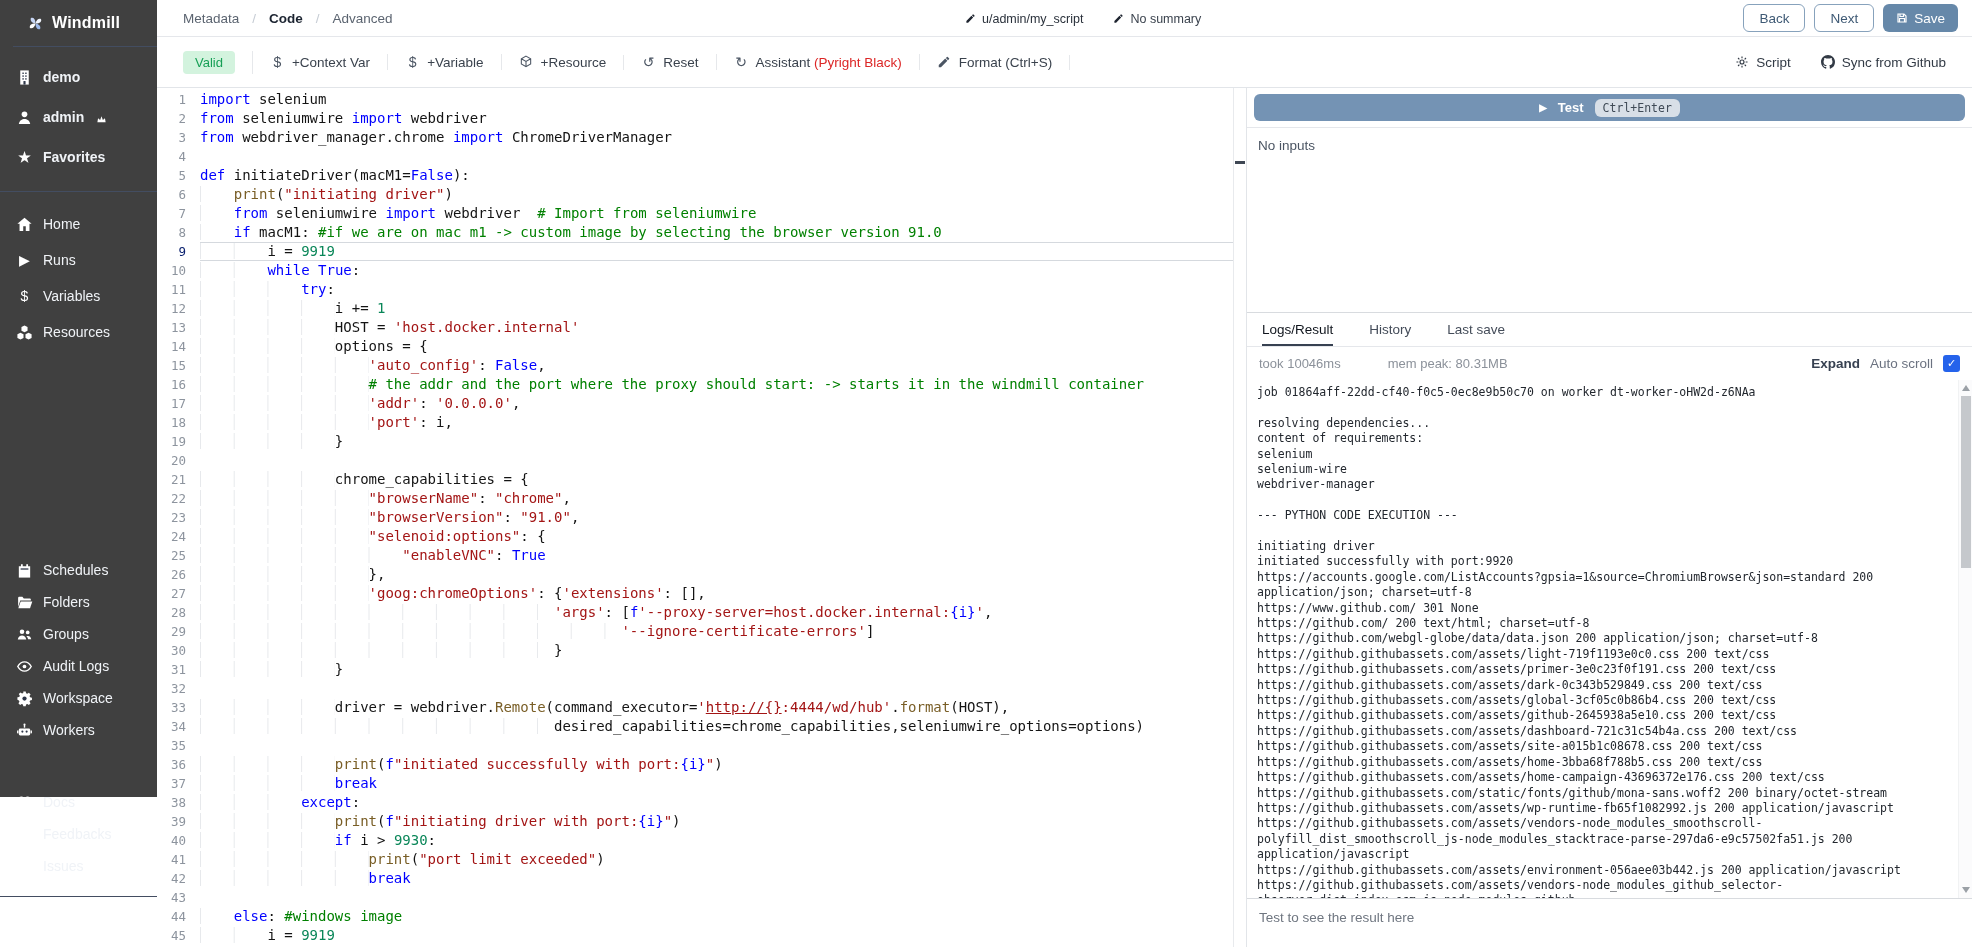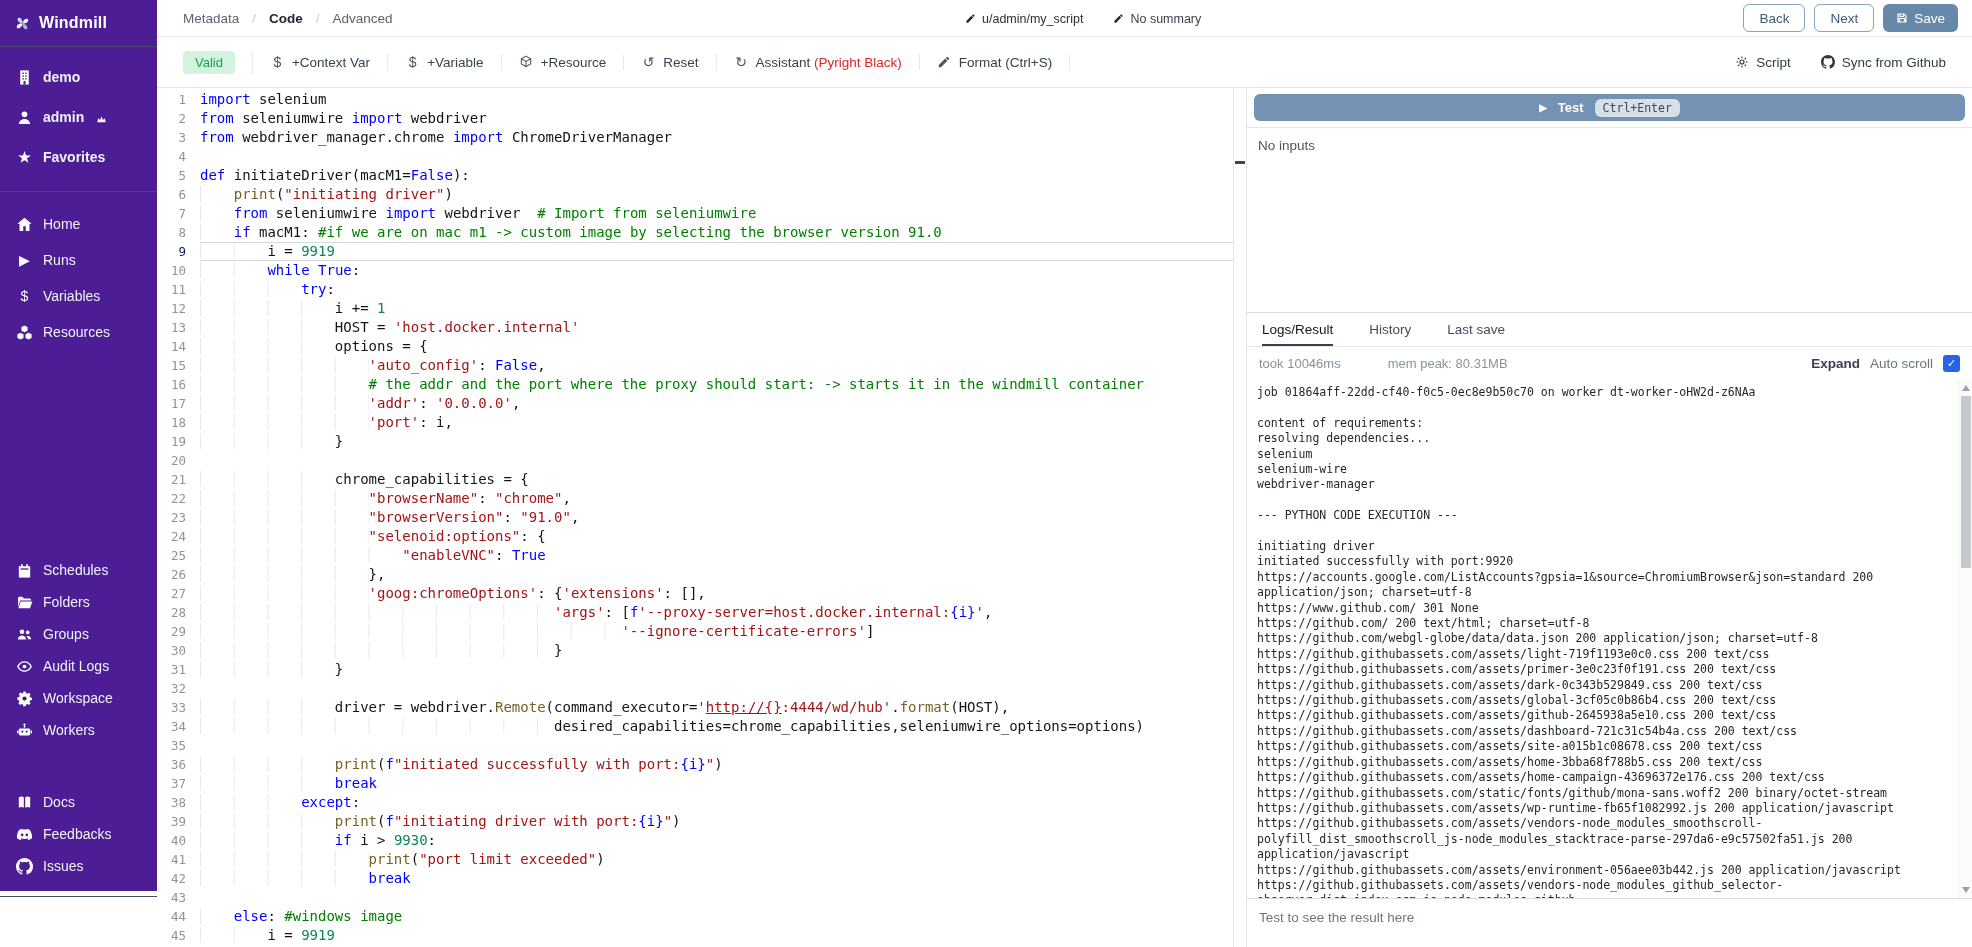--- a/index.html
+++ b/index.html
@@ -1,21 +1,21 @@
 <!DOCTYPE html>
 <html><head>
 <meta charset="utf-8">
 <style>
   * { margin:0; padding:0; box-sizing:border-box; }
   html,body { width:1972px; height:947px; overflow:hidden; background:#fff;
     font-family:"Liberation Sans", sans-serif; }
   .app { display:flex; width:1972px; height:947px; }
 
   
-  .sidebar { position:relative; width:157px; height:891px; background:#4c1d95; flex:none; color:#eef1f5; }
+  .sidebar { position:relative; width:157px; height:797px; background:#404040; flex:none; color:#eef1f5;padding-left:13px; }
   .logo-row { height:47px; display:flex; align-items:center; gap:8px; padding:0 14px; border-bottom:1px solid #434d61; }
   .logo-text { font-size:16px; font-weight:700; color:#fff; letter-spacing:.2px; }
   .side-divider { position:absolute; left:0; right:0; height:1px; background:#434d61; }
   .sgroup { position:absolute; left:0; right:0; display:flex; flex-direction:column; }
   #sg1 { top:64px; gap:14px; }
   #sg2 { top:211px; gap:10px; }
   #sg3 { top:557px; gap:6px; }
   #sg4 { top:789px; gap:6px; }
   .side-item { display:flex; align-items:center; gap:10px; height:26px; padding:0 16px; cursor:pointer; font-size:14px; font-weight:500; color:#f0f3f7; }
   #sg1 .side-item { font-weight:600; }
@@ -506,22 +506,22 @@
               <span class="autoscroll">Auto scroll</span>
               <span class="checkbox">
                 <span>✓</span>
               </span>
             </span>
           </div>
           <div class="logs">
             <div id="logs-inner">
                 <div class="logline">job 01864aff-22dd-cf40-f0c5-0ec8e9b50c70 on worker dt-worker-oHW2d-z6NAa</div>
                 <div class="logline"></div>
+                <div class="logline">resolving dependencies...</div>
                 <div class="logline">content of requirements:</div>
-                <div class="logline">resolving dependencies...</div>
                 <div class="logline">selenium</div>
                 <div class="logline">selenium-wire</div>
                 <div class="logline">webdriver-manager</div>
                 <div class="logline"></div>
                 <div class="logline">--- PYTHON CODE EXECUTION ---</div>
                 <div class="logline"></div>
                 <div class="logline">initiating driver</div>
                 <div class="logline">initiated successfully with port:9920</div>
                 <div class="logline">https://accounts.google.com/ListAccounts?gpsia=1&amp;source=ChromiumBrowser&amp;json=standard 200 application/json; charset=utf-8</div>
                 <div class="logline">https://www.github.com/ 301 None</div>

